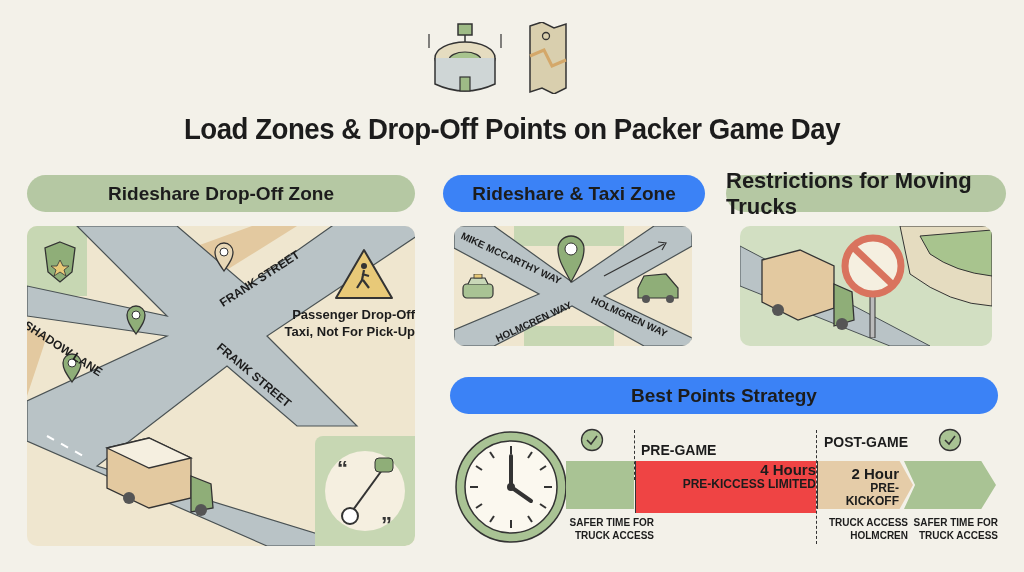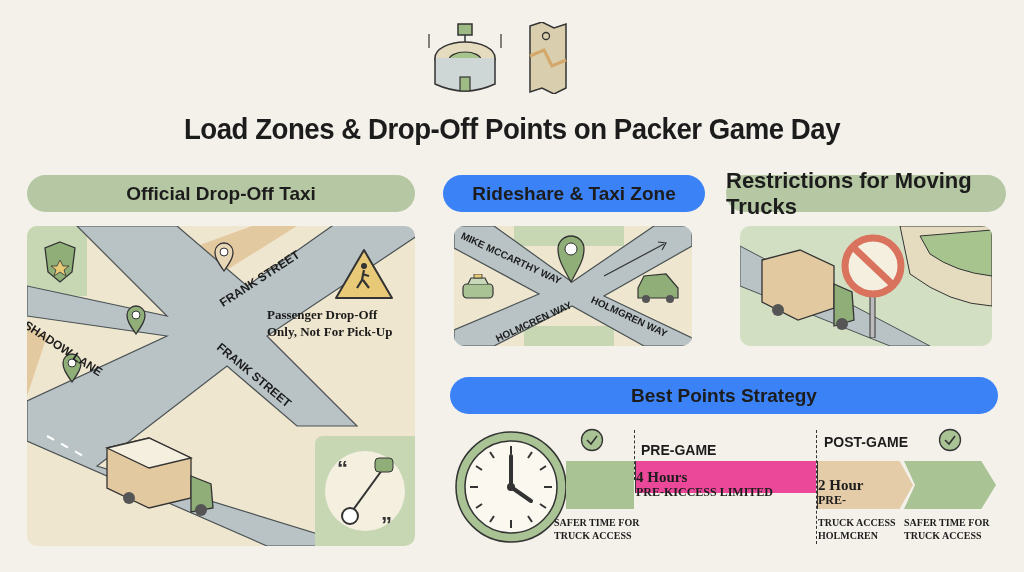--- a/index.html
+++ b/index.html
@@ -5,21 +5,21 @@
   * { box-sizing: border-box; margin: 0; padding: 0; }
   html, body { width: 1024px; height: 572px; overflow: hidden; }
   body { background: #f3f1e9; font-family: "Liberation Sans", "DejaVu Sans", sans-serif; color: #1c1c1c; position: relative; }
   .abs { position: absolute; }
   .title { left: 0; width: 1024px; top: 112px; text-align: center; font-size: 30px; font-weight: bold; letter-spacing: -0.5px; transform: scaleX(0.92); }
   .pill { border-radius: 20px; display: flex; align-items: center; justify-content: center; font-weight: bold; font-size: 19px; }
   .pill.green { background: #b5c8a3; }
   .pill.tan { background: #3b82f6; }
   .panel { border-radius: 10px; overflow: hidden; }
   .lbl { font-weight: bold; text-transform: uppercase; white-space: nowrap; }
-  .small { font-size: 11px; font-weight: bold; text-align: left; line-height: 13px; font-family: Liberation Serif, serif; }
+  .small { font-size: 11px; font-weight: bold; text-align: right; line-height: 13px; }
 </style>
 </head>
 <body>
 
 <div class="abs" style="left:425px;top:22px;width:90px;height:72px;">
   <svg width="90" height="72" viewBox="0 0 90 72">
     <rect x="33" y="2" width="14" height="11" fill="#9ebb86" stroke="#333" stroke-width="1.5"></rect>
     <line x1="40" y1="13" x2="40" y2="20" stroke="#333" stroke-width="1.5"></line>
     <ellipse cx="40" cy="36" rx="30" ry="16" fill="#e5dcc0" stroke="#333" stroke-width="1.5"></ellipse>
     <ellipse cx="40" cy="38" rx="16" ry="8" fill="#a8c48e" stroke="#333" stroke-width="1.2"></ellipse>
@@ -32,21 +32,21 @@
 <div class="abs" style="left:528px;top:22px;width:40px;height:72px;">
   <svg width="40" height="72" viewBox="0 0 40 72">
     <path d="M2 4 L14 0 L26 6 L38 2 L38 66 L26 72 L14 66 L2 70 Z" fill="#d9cfae" stroke="#333" stroke-width="1.5"></path>
     <path d="M2 34 L16 28 L24 44 L38 38" fill="none" stroke="#d4a86a" stroke-width="3"></path>
     <circle cx="18" cy="14" r="3.5" fill="none" stroke="#333" stroke-width="1.3"></circle>
   </svg>
 </div>
 
 <div class="abs title">Load Zones &amp; Drop-Off Points on Packer Game Day</div>
 
-<div class="abs pill green" style="left:27px;top:175px;width:388px;height:37px;">Official Drop-Off Taxi</div>
+<div class="abs pill green" style="left:27px;top:175px;width:388px;height:37px;">Rideshare Drop-Off Zone</div>
 <div class="abs panel" style="left:27px;top:226px;width:388px;height:320px;background:#efe6cf;">
   <svg width="388" height="320" viewBox="0 0 388 320">
     <rect x="0" y="0" width="60" height="70" fill="#c7d7b3"></rect>
     <path d="M170 20 L225 0 L270 0 L190 50 Z" fill="#e3c9a0"></path>
     <path d="M0 100 L20 110 L0 170 Z" fill="#e3c9a0"></path>
     <path d="M50 0 L150 0 L220 60 L390 -60 L390 10 L240 110 L330 200 L270 200 L200 140 L70 240 L330 320 L240 320 L0 215 L0 175 L140 110 L0 90 L0 60 L140 90 Z" fill="#b9c3c6" stroke="#4a5254" stroke-width="1.2"></path>
     <path d="M20 210 L60 232" stroke="#fff" stroke-width="2" stroke-dasharray="8 8"></path>
   </svg>
   <div class="abs" style="left:16px;top:12px;width:34px;height:46px;">
     <svg width="34" height="46" viewBox="0 0 34 46">
@@ -77,21 +77,21 @@
   <div class="abs lbl" style="left:196px;top:114px;font-size:12px;transform:rotate(40deg);transform-origin:left top;">FRANK STREET</div>
   <div class="abs" style="left:305px;top:20px;width:64px;height:56px;">
     <svg width="64" height="56" viewBox="0 0 64 56">
         <path d="M32 4 L60 52 L4 52 Z" fill="#e8c978" stroke="#333" stroke-width="2" stroke-linejoin="round"></path>
         <circle cx="32" cy="20" r="3" fill="#333"></circle>
         <path d="M32 24 L30 34 L25 42 M31 34 L37 42 M30 28 L37 30" stroke="#333" stroke-width="2.2" fill="none"></path>
       </svg>
   </div>
   <div class="abs small" style="left:240px;top:80px;width:148px;font-size:13px;line-height:17px;">
     <div>Passenger Drop-Off</div>
-    <div>Only, Not For Pick-Up</div>
+    <div>Taxi, Not For Pick-Up</div>
   </div>
   <div class="abs" style="left:76px;top:206px;width:116px;height:84px;">
     <svg width="116" height="84" viewBox="0 0 116 84">
         <path d="M4 16 L46 6 L88 26 L88 66 L46 76 L4 56 Z" fill="#e3c9a0" stroke="#333" stroke-width="1.3"></path>
         <path d="M4 16 L46 6 L88 26 L46 36 Z" fill="#f5efe0" stroke="#333" stroke-width="1.3"></path>
         <path d="M88 44 L108 52 L110 76 L88 80 Z" fill="#8fae78" stroke="#333" stroke-width="1.3"></path>
         <circle cx="26" cy="66" r="6" fill="#555"></circle>
         <circle cx="98" cy="78" r="6" fill="#555"></circle>
       </svg>
   </div>
@@ -204,25 +204,25 @@
     </svg>
 </div>
 
 <div class="abs lbl" style="left:641px;top:434px;font-size:14px;margin-top:8px;">PRE-GAME</div>
 <div class="abs lbl" style="left:824px;top:434px;font-size:14px;">POST-GAME</div>
 
 <div class="abs" style="left:634px;top:430px;height:50px;border-left:1.5px dashed #333;"></div>
 <div class="abs" style="left:816px;top:430px;height:114px;border-left:1.5px dashed #333;"></div>
 
 <div class="abs" style="left:566px;top:461px;width:68px;height:48px;background:#a9c394;"></div>
-<div class="abs small" style="left:635px;top:461px;width:181px;height:32px;background:#ec4899;padding-top:8px;border-left:1.5px solid #333;">
+<div class="abs small" style="left:635px;top:461px;width:181px;height:52px;background:#ef4444;border-left:1.5px solid #333;">
   <div style="font-size:15px;line-height:17px;">4 Hours</div>
   <div style="font-size:12px;">PRE-KICCESS LIMITED</div>
 </div>
-<div class="abs small" style="left:817px;top:461px;width:96px;height:48px;background:#e5cca8;padding-top:16px;padding-right:14px;border-left:1.5px solid #333;clip-path:polygon(0 0,86% 0,100% 50%,86% 100%,0 100%);">
+<div class="abs small" style="left:817px;top:461px;width:96px;height:48px;background:#e5cca8;padding-top:4px;padding-right:14px;border-left:1.5px solid #333;clip-path:polygon(0 0,86% 0,100% 50%,86% 100%,0 100%);">
   <div style="font-size:15px;line-height:17px;">2 Hour</div>
   <div style="font-size:12px;">PRE-KICKOFF</div>
 </div>
 <div class="abs" style="left:904px;top:461px;width:92px;height:48px;background:#a9c394;clip-path:polygon(0 0,84% 0,100% 50%,84% 100%,0 100%,12% 50%);"></div>
 
 <div class="abs small" style="left:554px;top:516px;width:100px;font-size:10px;">
   <div>SAFER TIME FOR</div>
   <div>TRUCK ACCESS</div>
 </div>
 <div class="abs small" style="left:818px;top:516px;width:90px;font-size:10px;">

